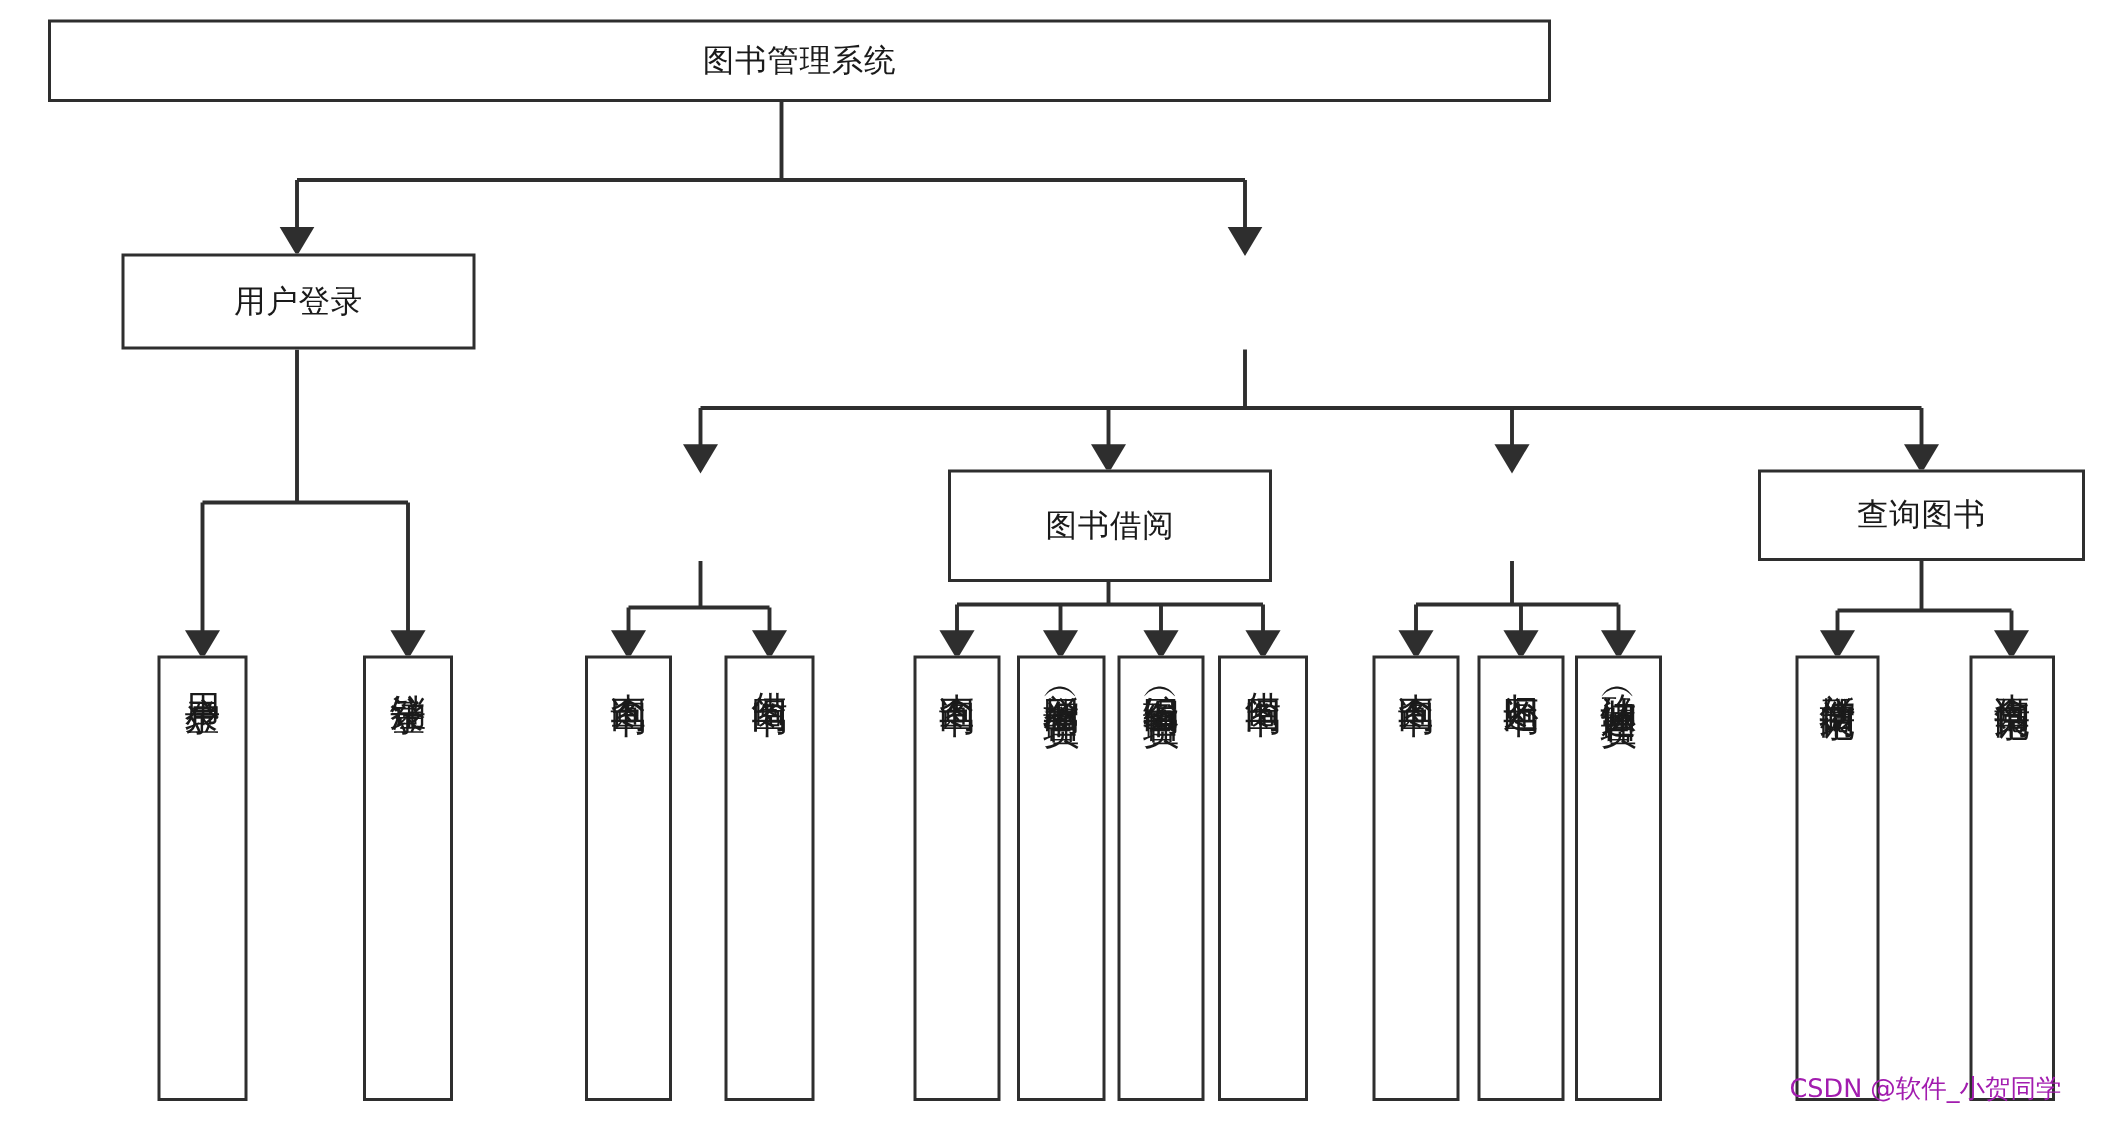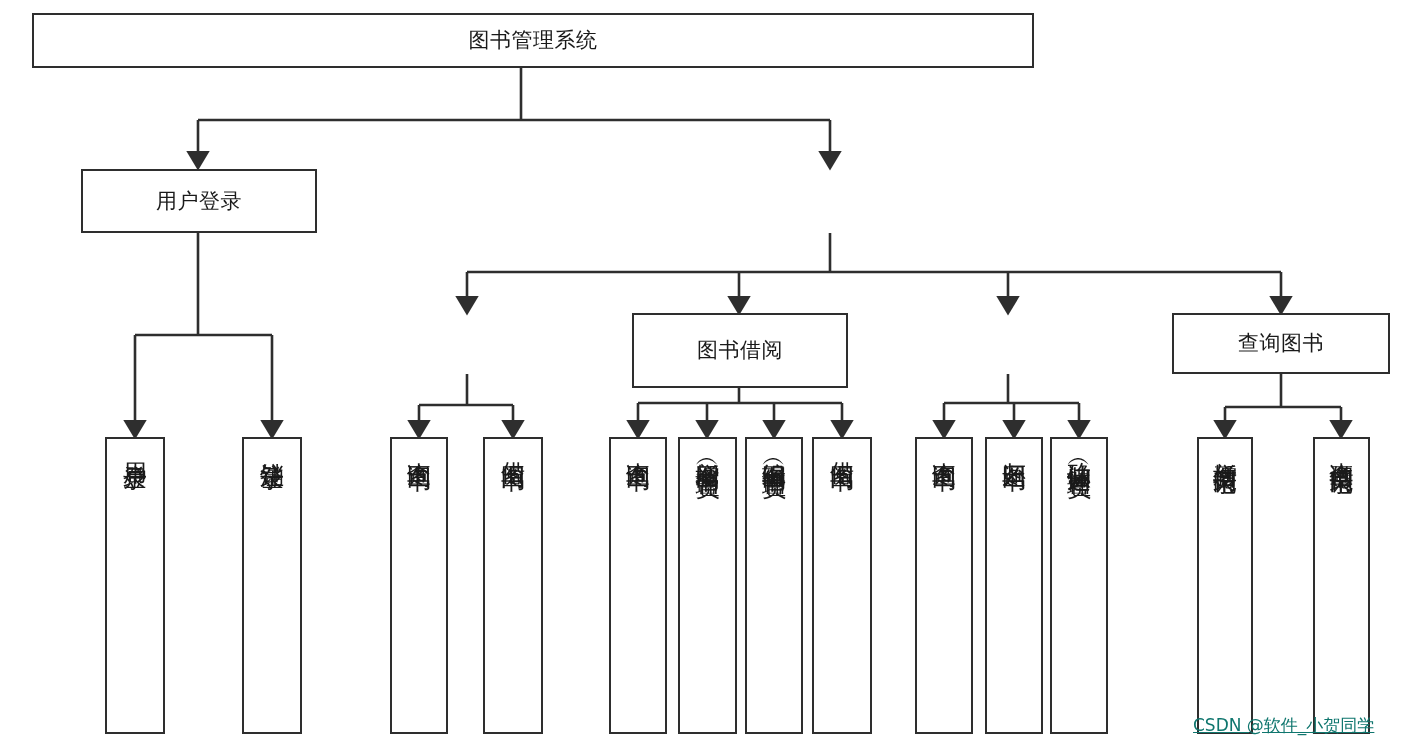--- a/index.html
+++ b/index.html
@@ -57,25 +57,24 @@
     font-size: 24px;
     letter-spacing: 2px;
     line-height: 1.0;
     white-space: nowrap;
   }
   .watermark {
     position: absolute;
     left: 1193px;
     top: 714px;
     font-size: 17px;
-    color: #0f766e;
+    color: #a21caf;
     white-space: nowrap;
     z-index: 3;
     font-family: "DejaVu Sans", "Liberation Sans", sans-serif;
-    text-decoration: underline;
   }
 </style>
 </head>
 <body>
 
 <div id="canvas">
 
   <svg id="edges" viewBox="0 0 1405 747" xmlns="http://www.w3.org/2000/svg">
     <defs>
       <marker id="arrowhead" markerWidth="9" markerHeight="9" refX="1.5" refY="4.5" orient="auto" markerUnits="strokeWidth">

